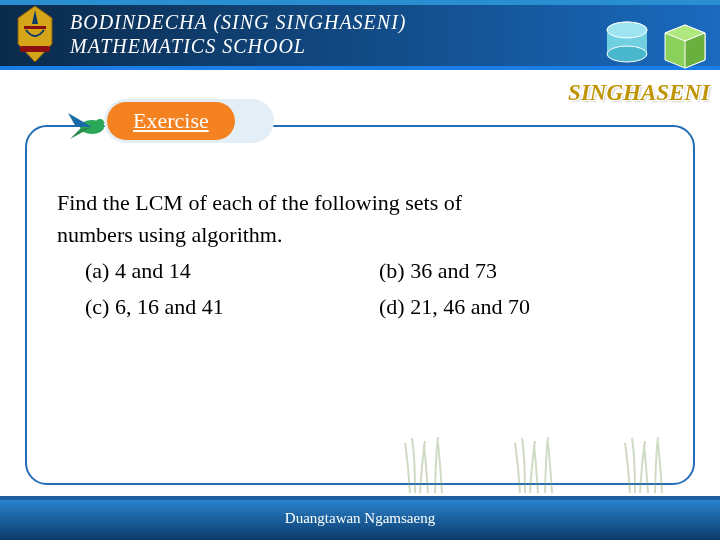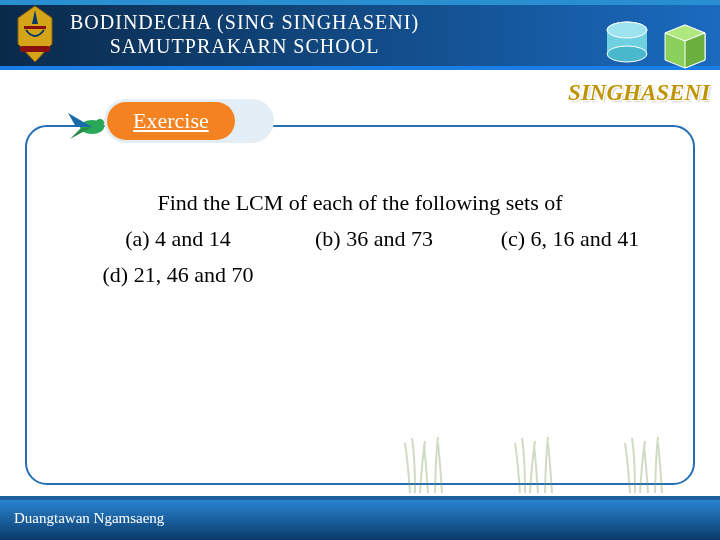--- a/index.html
+++ b/index.html
@@ -18,25 +18,24 @@
   }
   .header-bar-top {
     height: 5px; background: #2a8fd0;
   }
   .crest {
     position: absolute; left: 8px; top: 4px;
     width: 54px; height: 60px;
   }
   .school-name {
     position: absolute; left: 70px; top: 10px;
-    color: #fff; 
+    color: #fff; font-style: italic;
     font-family: 'Palatino Linotype', Georgia, serif;
     font-size: 20px; line-height: 1.2;
     letter-spacing: 1px;
-    text-align: center;
   }
   .deco-shapes {
     position: absolute; right: 10px; top: 10px;
   }
   .cyl { width: 48px; height: 45px; display: inline-block; }
   .cube { width: 55px; height: 55px; display: inline-block; position: relative; top: 5px; }
   .math-label {
     position: absolute; right: 10px; top: 80px;
     font-family: 'Comic Sans MS', cursive;
     font-size: 23px; font-weight: bold;
@@ -73,66 +72,66 @@
     font-size: 22px;
     font-family: Georgia, serif;
     text-decoration: underline;
   }
   .body-text {
     margin-top: 40px;
     font-size: 22px;
     line-height: 1.45;
     font-family: Georgia, 'Times New Roman', serif;
     color: #000;
-    text-align: center;
   }
   .opts {
     margin-top: 4px;
     display: grid;
-    grid-template-columns: 1fr 1fr 1fr;
+    grid-template-columns: 1fr 1fr;
     column-gap: 10px;
     row-gap: 4px;
     padding-left: 28px;
   }
   .grass {
     position: absolute;
     right: 10px; bottom: 47px;
     opacity: 0.35;
     display: flex; gap: 20px;
   }
   .footer {
     position: absolute;
     left: 0; right: 0; bottom: 0;
     height: 40px;
     background: linear-gradient(to bottom, #2a83cf 0%, #0a3a6a 100%);
     color: #fff;
     font-family: 'Palatino Linotype', Georgia, serif;
     font-size: 15px;
     padding: 10px 14px;
+    text-align: center;
   }
   .footer-top-line {
     position: absolute; left: 0; right: 0; top: -4px; height: 4px;
     background: #205f9e;
   }
 </style>
 </head>
 <body>
 
 <div class="header">
   <div class="header-bar-top"></div>
   <svg class="crest" viewBox="0 0 54 60">
     <path d="M27 2 L10 14 L10 40 Q27 58 27 58 Q44 40 44 40 L44 14 Z" fill="#d4a518" stroke="#8a5a10" stroke-width="1"></path>
     <path d="M27 6 L24 20 L30 20 Z" fill="#0a3a6a"></path>
     <rect x="16" y="22" width="22" height="3" fill="#8a1010"></rect>
     <path d="M18 26 Q27 38 36 26" fill="none" stroke="#0a3a6a" stroke-width="2"></path>
     <rect x="12" y="42" width="30" height="6" rx="2" fill="#8a1010"></rect>
   </svg>
   <div class="school-name">
     <div>BODINDECHA (SING SINGHASENI)</div>
-    <div>SAMUTPRAKARN SCHOOL</div>
+    <div>MATHEMATICS SCHOOL</div>
   </div>
   <div class="deco-shapes">
     <svg class="cyl" viewBox="0 0 48 45">
       <ellipse cx="24" cy="10" rx="20" ry="8" fill="#6fd0e0" stroke="#fff" stroke-width="1"></ellipse>
       <rect x="4" y="10" width="40" height="24" fill="#6fd0e0"></rect>
       <ellipse cx="24" cy="34" rx="20" ry="8" fill="#4ab8cc" stroke="#fff" stroke-width="1"></ellipse>
       <ellipse cx="24" cy="10" rx="20" ry="8" fill="#9de4f0" stroke="#fff" stroke-width="1"></ellipse>
     </svg>
     <svg class="cube" viewBox="0 0 55 55">
       <polygon points="10,18 30,10 50,18 50,45 30,53 10,45" fill="#8ad05a" stroke="#fff" stroke-width="1"></polygon>
@@ -151,20 +150,21 @@
       <path d="M30 20 L6 6 L14 20 Z" fill="#1a6aa8"></path>
       <path d="M30 20 L8 32 L18 22 Z" fill="#2a8a48"></path>
       <circle cx="38" cy="16" r="4" fill="#2aa858"></circle>
       <path d="M42 16 L50 14" stroke="#333" stroke-width="1.5"></path>
     </svg>
     <div class="pill-back"></div>
     <div class="pill">Exercise</div>
   </div>
   <div class="body-text">
     <div>Find the LCM of each of the following sets of</div>
+    <div>numbers using algorithm.</div>
     <div class="opts">
       <div>(a)  4 and 14</div>
       <div>(b)  36 and 73</div>
       <div>(c)  6, 16 and 41</div>
       <div>(d)  21, 46 and 70</div>
     </div>
   </div>
 </div>
 
 <div class="grass">

